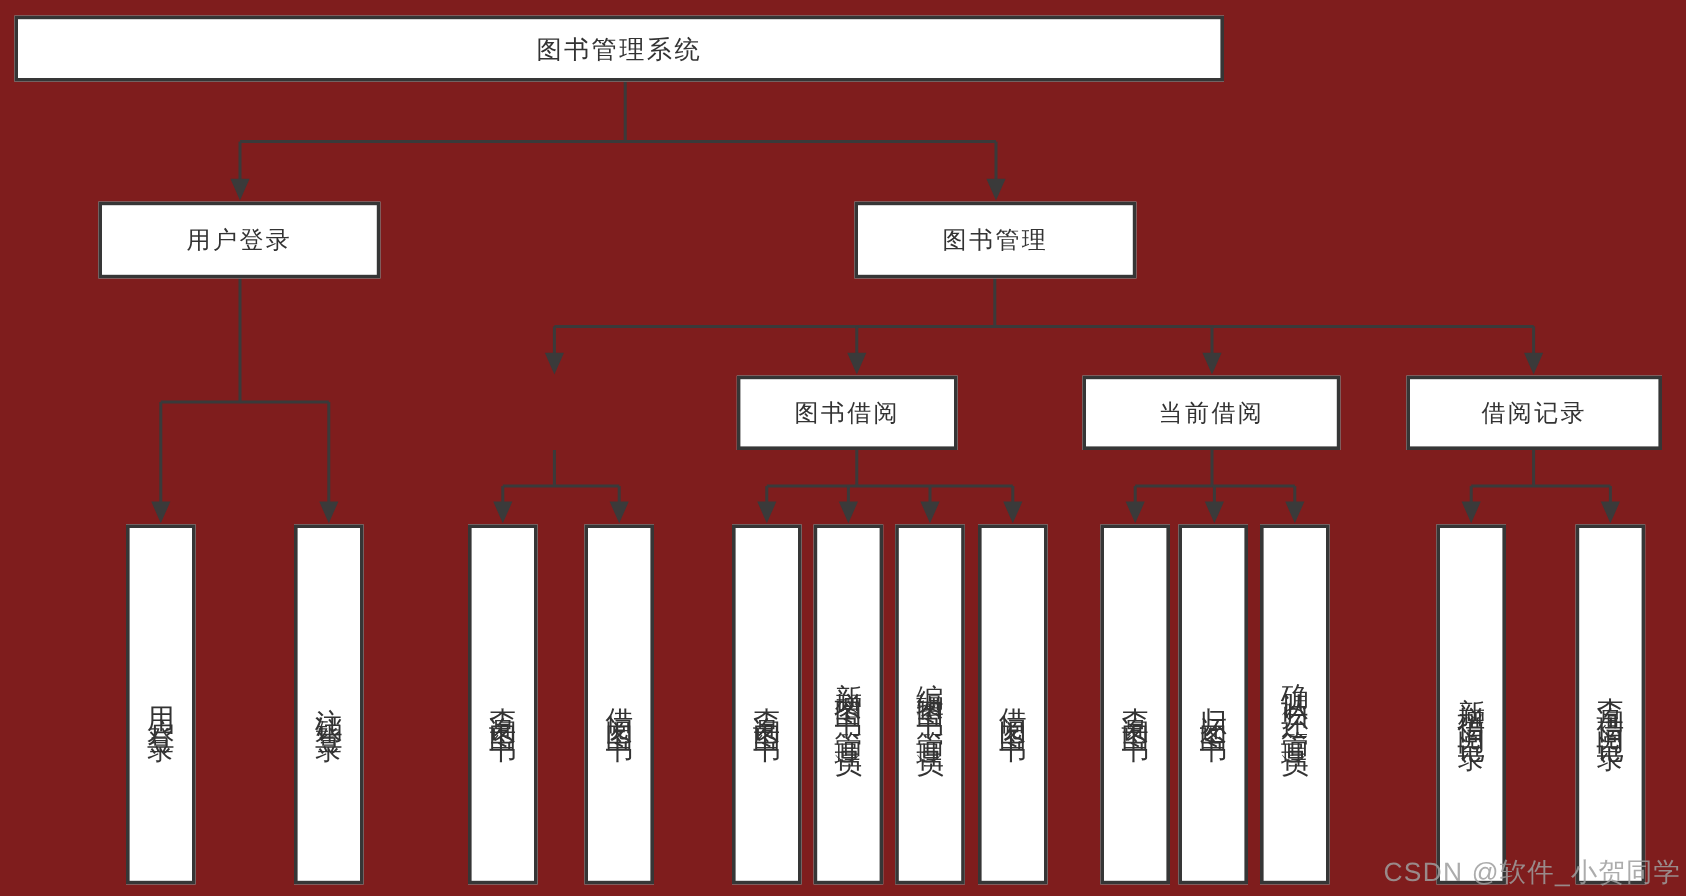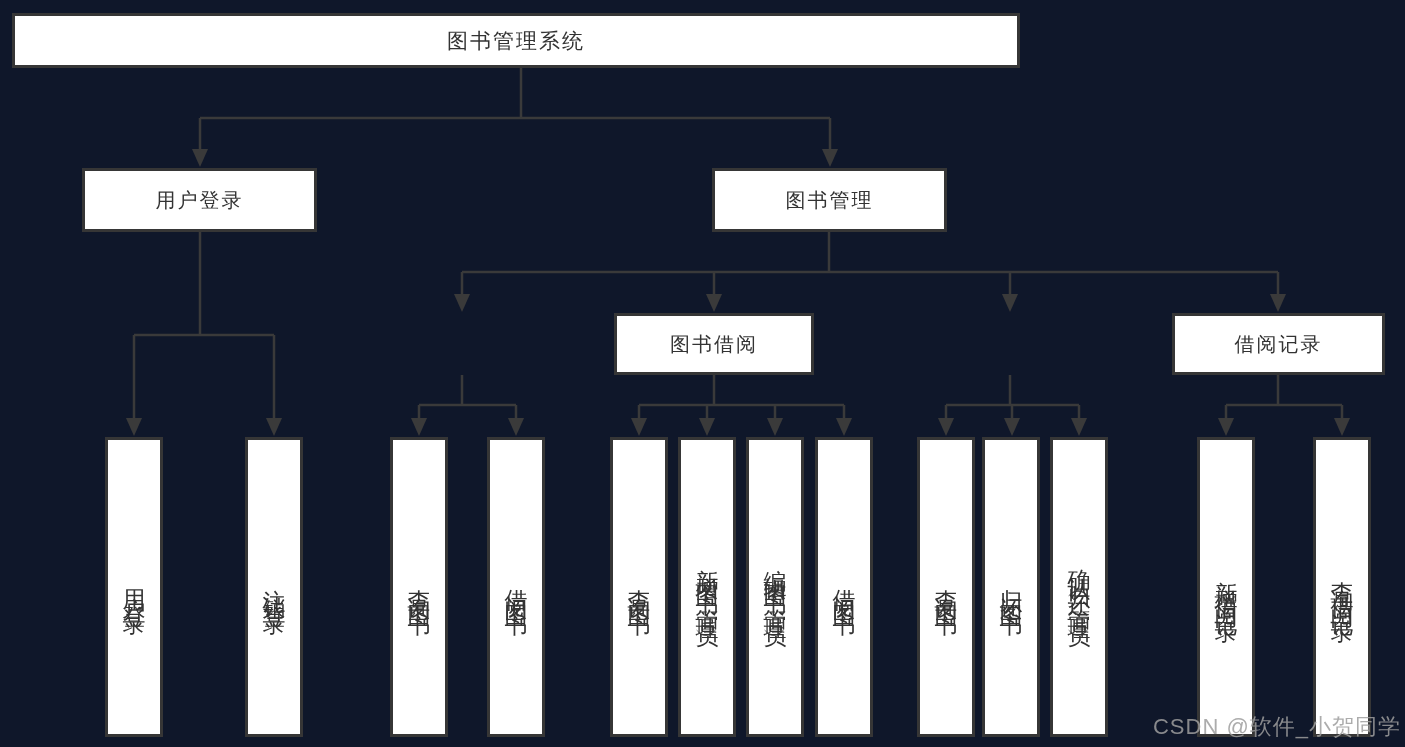--- a/index.html
+++ b/index.html
@@ -5,21 +5,21 @@
   html, body {
     margin: 0;
     padding: 0;
     background: #ffffff;
     font-family: "Liberation Sans", sans-serif;
   }
   #canvas {
     position: relative;
     width: 1405px;
     height: 747px;
-    background: #0f172a;
+    background: #7f1d1d;
     overflow: hidden;
   }
   #connectors {
     position: absolute;
     left: 0;
     top: 0;
     width: 1405px;
     height: 747px;
     z-index: 1;
   }
@@ -137,21 +137,22 @@
       <line x1="1342" y1="405" x2="1342" y2="420"></line>
         <polygon points="1334,418 1350,418 1342,436"></polygon>
     </g>
   </svg>
 
   <div class="hbox" style="left:12px; top:13px; width:1008px; height:55px; font-size:21px;">图书管理系统</div>
 
   <div class="hbox" style="left:82px; top:168px; width:235px; height:64px;">用户登录</div>
   <div class="hbox" style="left:712px; top:168px; width:235px; height:64px;text-align:right;">图书管理</div>
 
-  <div class="hbox" style="left:614px; top:313px; width:200px; height:62px;">图书借阅</div>
+  <div class="hbox" style="left:614px; top:313px; width:184px; height:62px;">图书借阅</div>
+  <div class="hbox" style="left:902px; top:313px; width:215px; height:62px;">当前借阅</div>
   <div class="hbox" style="left:1172px; top:313px; width:213px; height:62px;">借阅记录</div>
 
   <div class="vbox" style="left:105px;">
     <span class="vtext">用户登录</span>
   </div>
   <div class="vbox" style="left:245px;">
     <span class="vtext">注销登录</span>
   </div>
 
   <div class="vbox" style="left:390px;">

